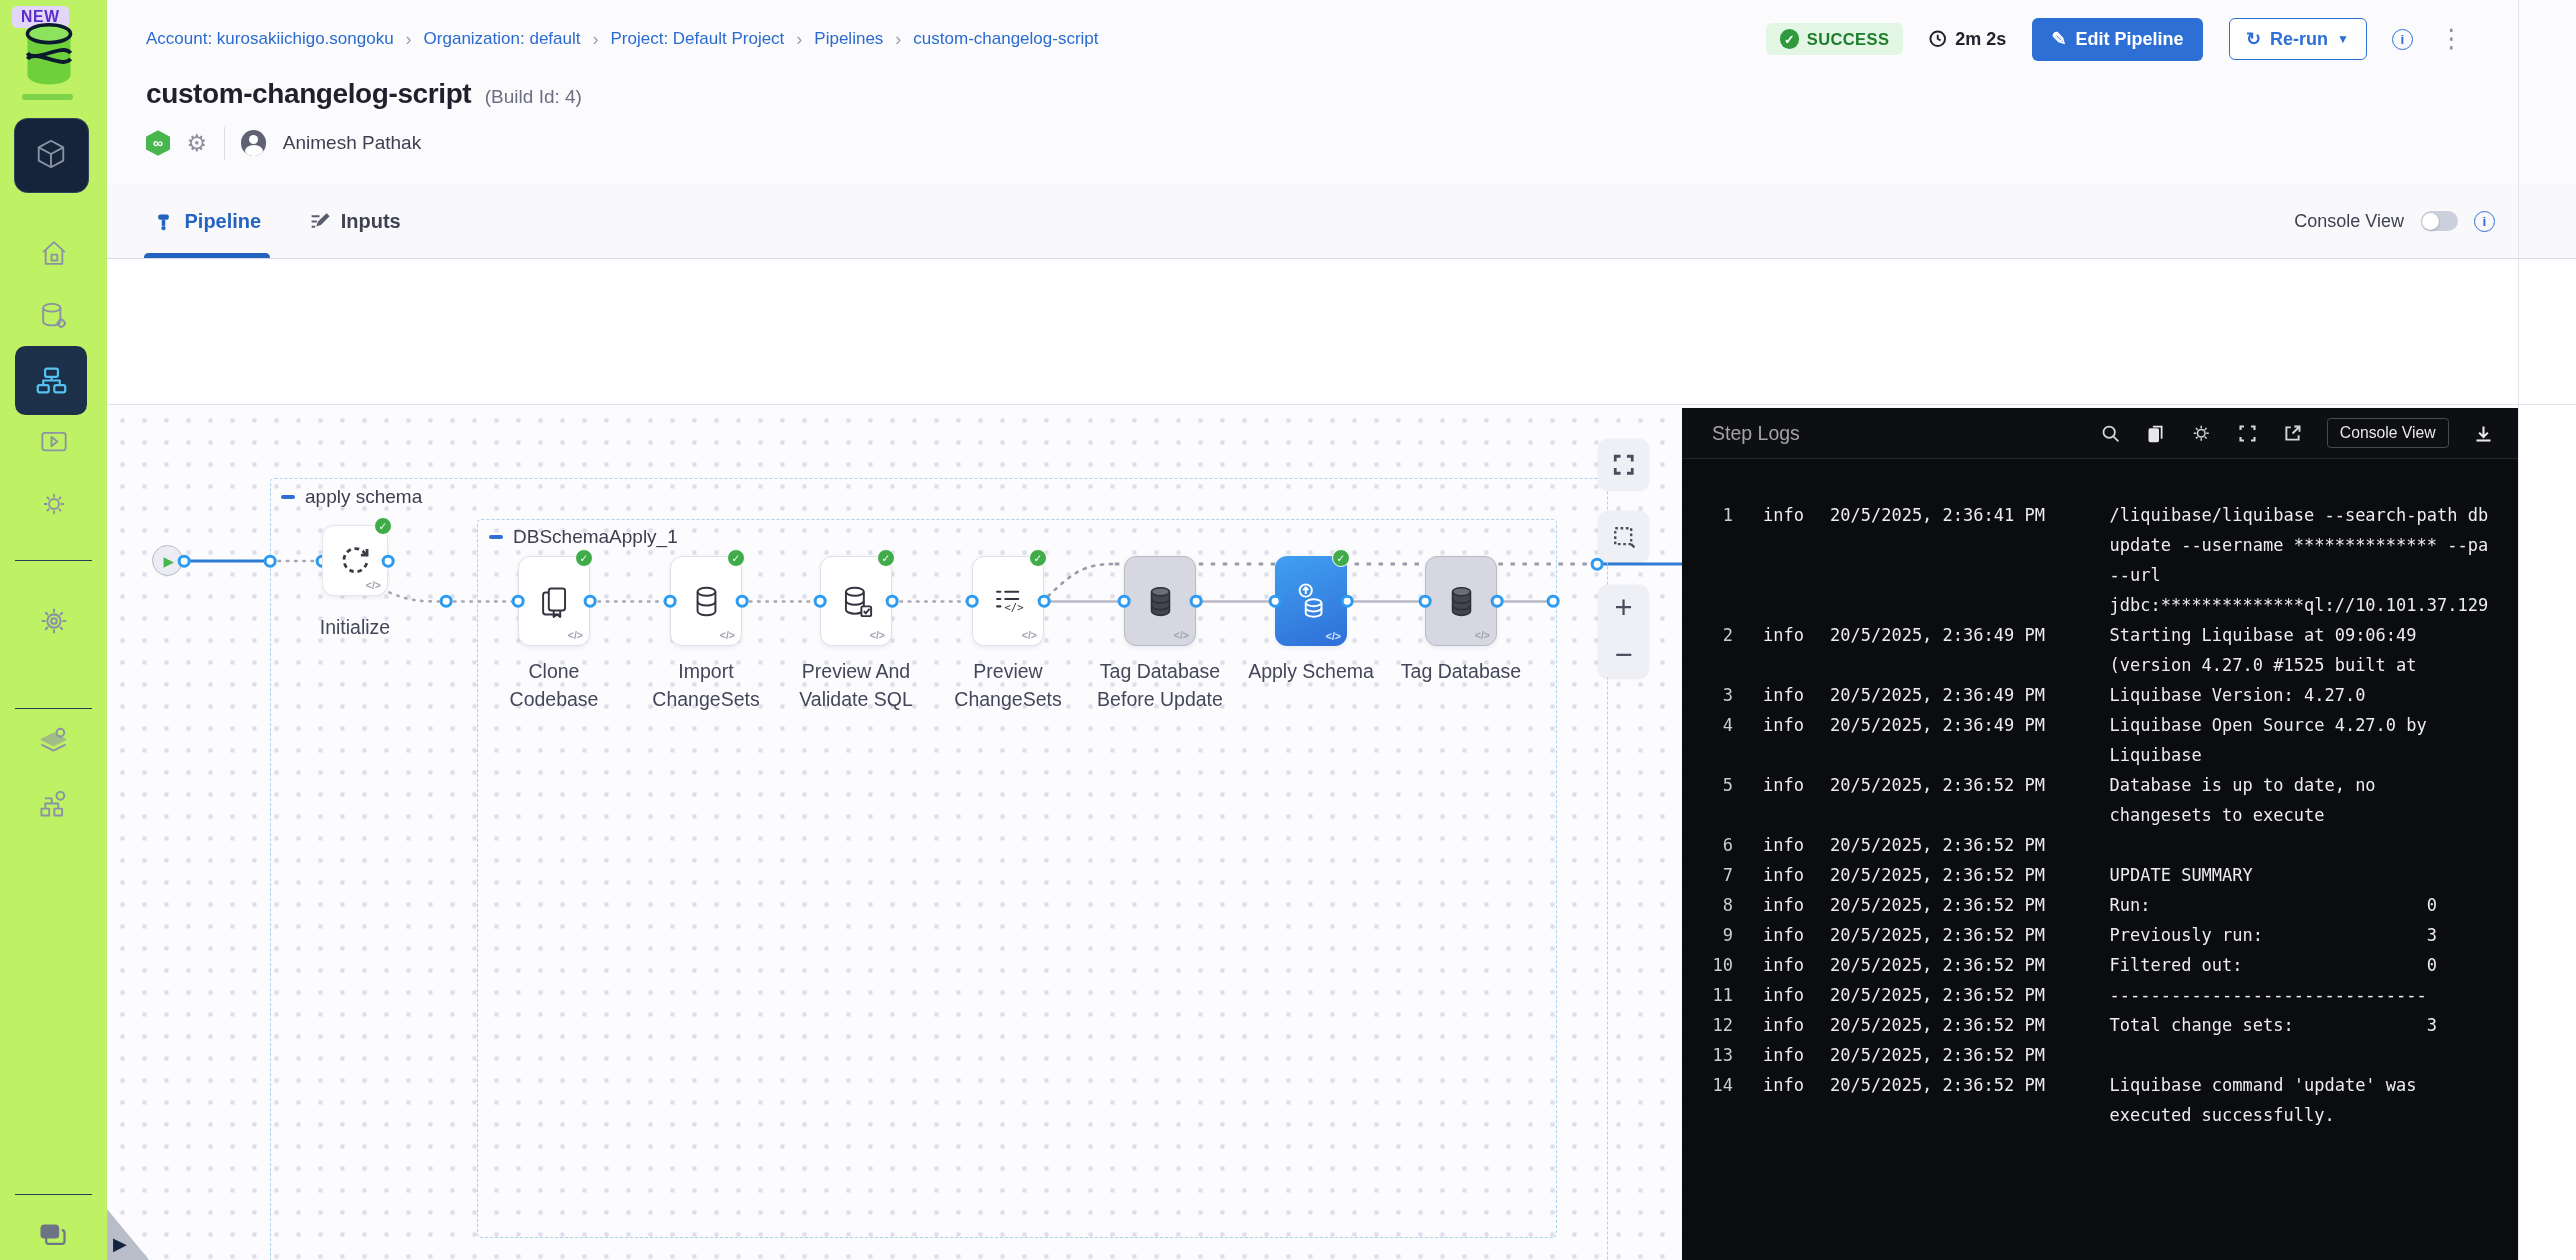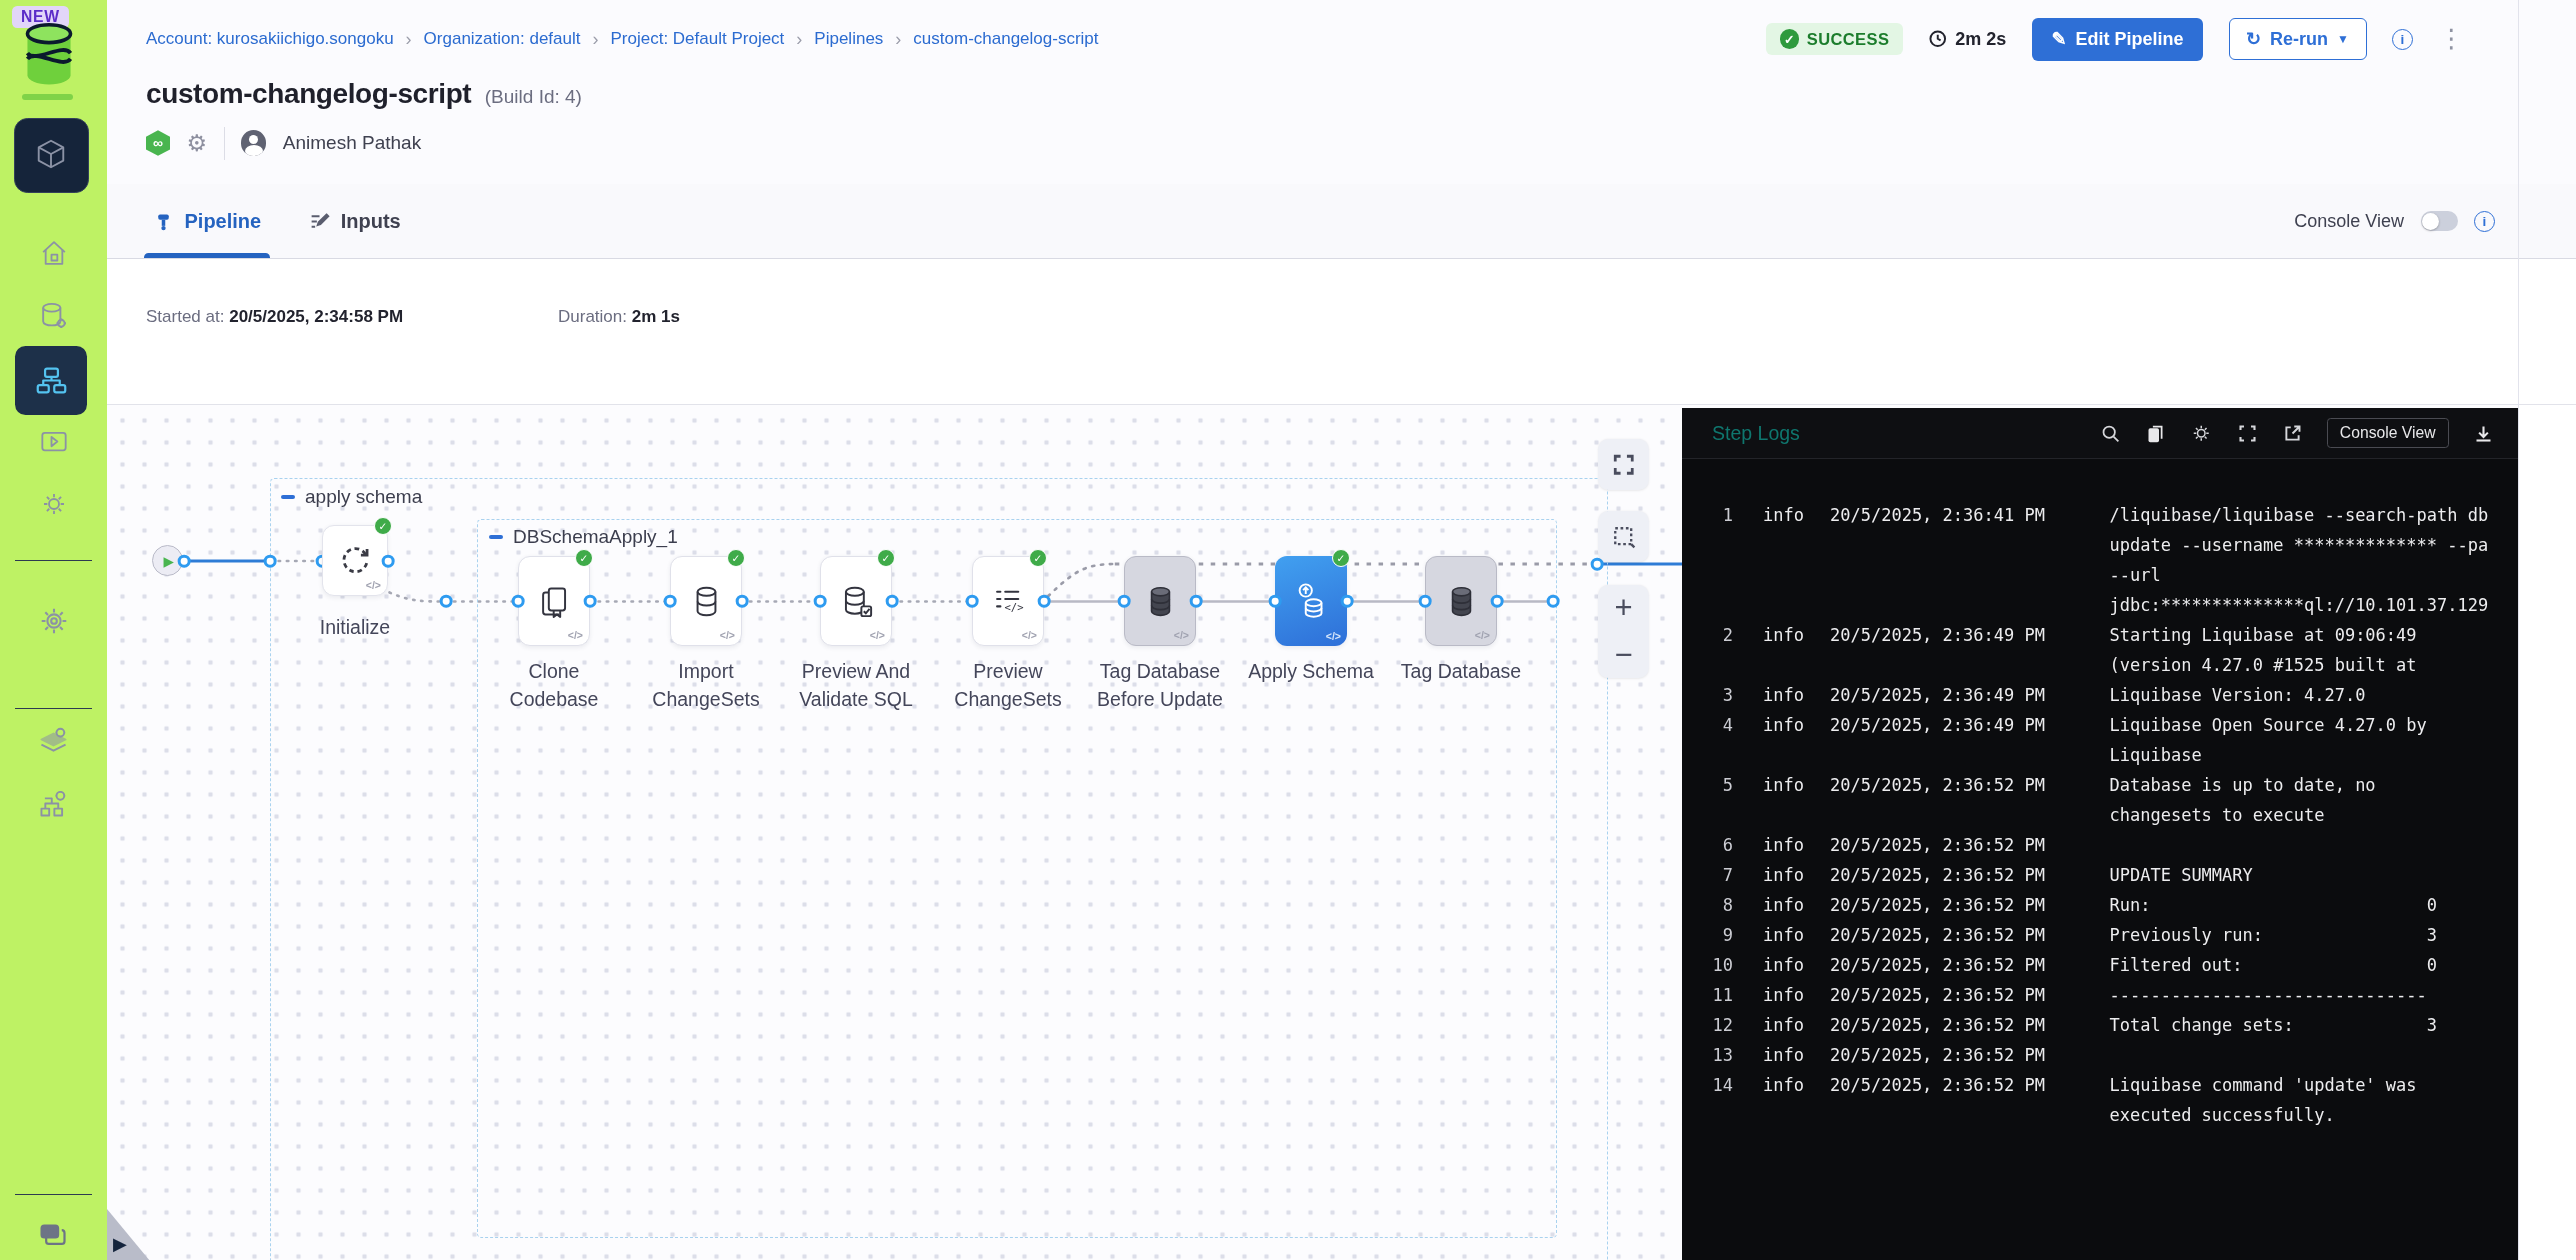--- a/index.html
+++ b/index.html
@@ -116,21 +116,21 @@
   .zoom-panel span { color:#4a4d5e; font-size:31px; line-height:30px; font-weight:300; }
   .corner-wedge { position:absolute; left:0; bottom:0; width:0; height:0;
     border-bottom:52px solid #b9bcc9; border-right:43px solid transparent; }
   .corner-arrow { position:absolute; left:6px; bottom:6px; color:#13233c; font-size:18px; z-index:2; }
 
   
   .logpanel { position:absolute; left:1575px; top:3px; width:837px; height:853px; background:#0b0c0e;
     z-index:10; display:flex; flex-direction:column; }
   .log-header { height:51px; background:#0e0f12; border-bottom:0.7px solid #232429; display:flex;
     align-items:center; padding:0 25.5px 0 30px; }
-  .log-title { color:#0f766e; font-size:19.5px; }
+  .log-title { color:#a3a3a3; font-size:19.5px; }
   .log-tools { margin-left:auto; display:flex; align-items:center; gap:24px; color:#d6d7db; }
   .log-btn { border:0.7px solid #4a4b52; border-radius:3.7px; color:#e8e8ea; font-size:15.7px; padding:5.2px 12px; }
   .log-body { flex:1; overflow:hidden; padding-top:41px; font-family:"DejaVu Sans Mono", monospace; font-size:17px; }
   .log-row { display:flex; height:30px; align-items:center; color:#ededef; }
   .lr-num { width:51px; text-align:right; color:#cccdd3; flex:0 0 51px; }
   .lr-level { width:45px; margin-left:30px; flex:0 0 45px; }
   .lr-time { width:257px; margin-left:22px; flex:0 0 257px; }
   .lr-msg { white-space:pre; margin-left:22.5px; }
 </style>
 </head>
@@ -305,28 +305,20 @@
       <div class="console-toggle">
         <span class="ct-label">Console View</span>
         <span class="toggle">
             <span class="toggle-knob"></span>
           </span>
         <span class="icon-info">i</span>
       </div>
     </div>
 
     <div class="stagecard">
-      <div class="stage-meta">
-        <div class="meta-started">
-          <span>Started at: </span><b>20/5/2025, 2:34:58 PM</b>
-        </div>
-        <div>
-          <span>Duration: </span><b>2m 1s</b>
-        </div>
-      </div>
     </div>
 
     <div class="canvas">
       <svg class="lines" width="2412" height="856" viewBox="0 0 3219 1142">
         <line x1="103" y1="208" x2="217" y2="208" stroke="#2e7cd6" stroke-width="4"></line>
         <line x1="218" y1="208" x2="287" y2="208" stroke="#a6a8b4" stroke-width="3.5" stroke-dasharray="2 9" stroke-linecap="round"></line>
         <path d="M377,250 C405,262 420,262 452,262" fill="none" stroke="#a6a8b4" stroke-width="3.5" stroke-dasharray="2 9" stroke-linecap="round"></path>
         <line x1="452" y1="262" x2="549" y2="262" stroke="#a6a8b4" stroke-width="3.5" stroke-dasharray="2 9" stroke-linecap="round"></line>
         <line x1="645" y1="262" x2="751" y2="262" stroke="#a6a8b4" stroke-width="3.5" stroke-dasharray="2 9" stroke-linecap="round"></line>
         <line x1="847" y1="262" x2="952" y2="262" stroke="#a6a8b4" stroke-width="3.5" stroke-dasharray="2 9" stroke-linecap="round"></line>

